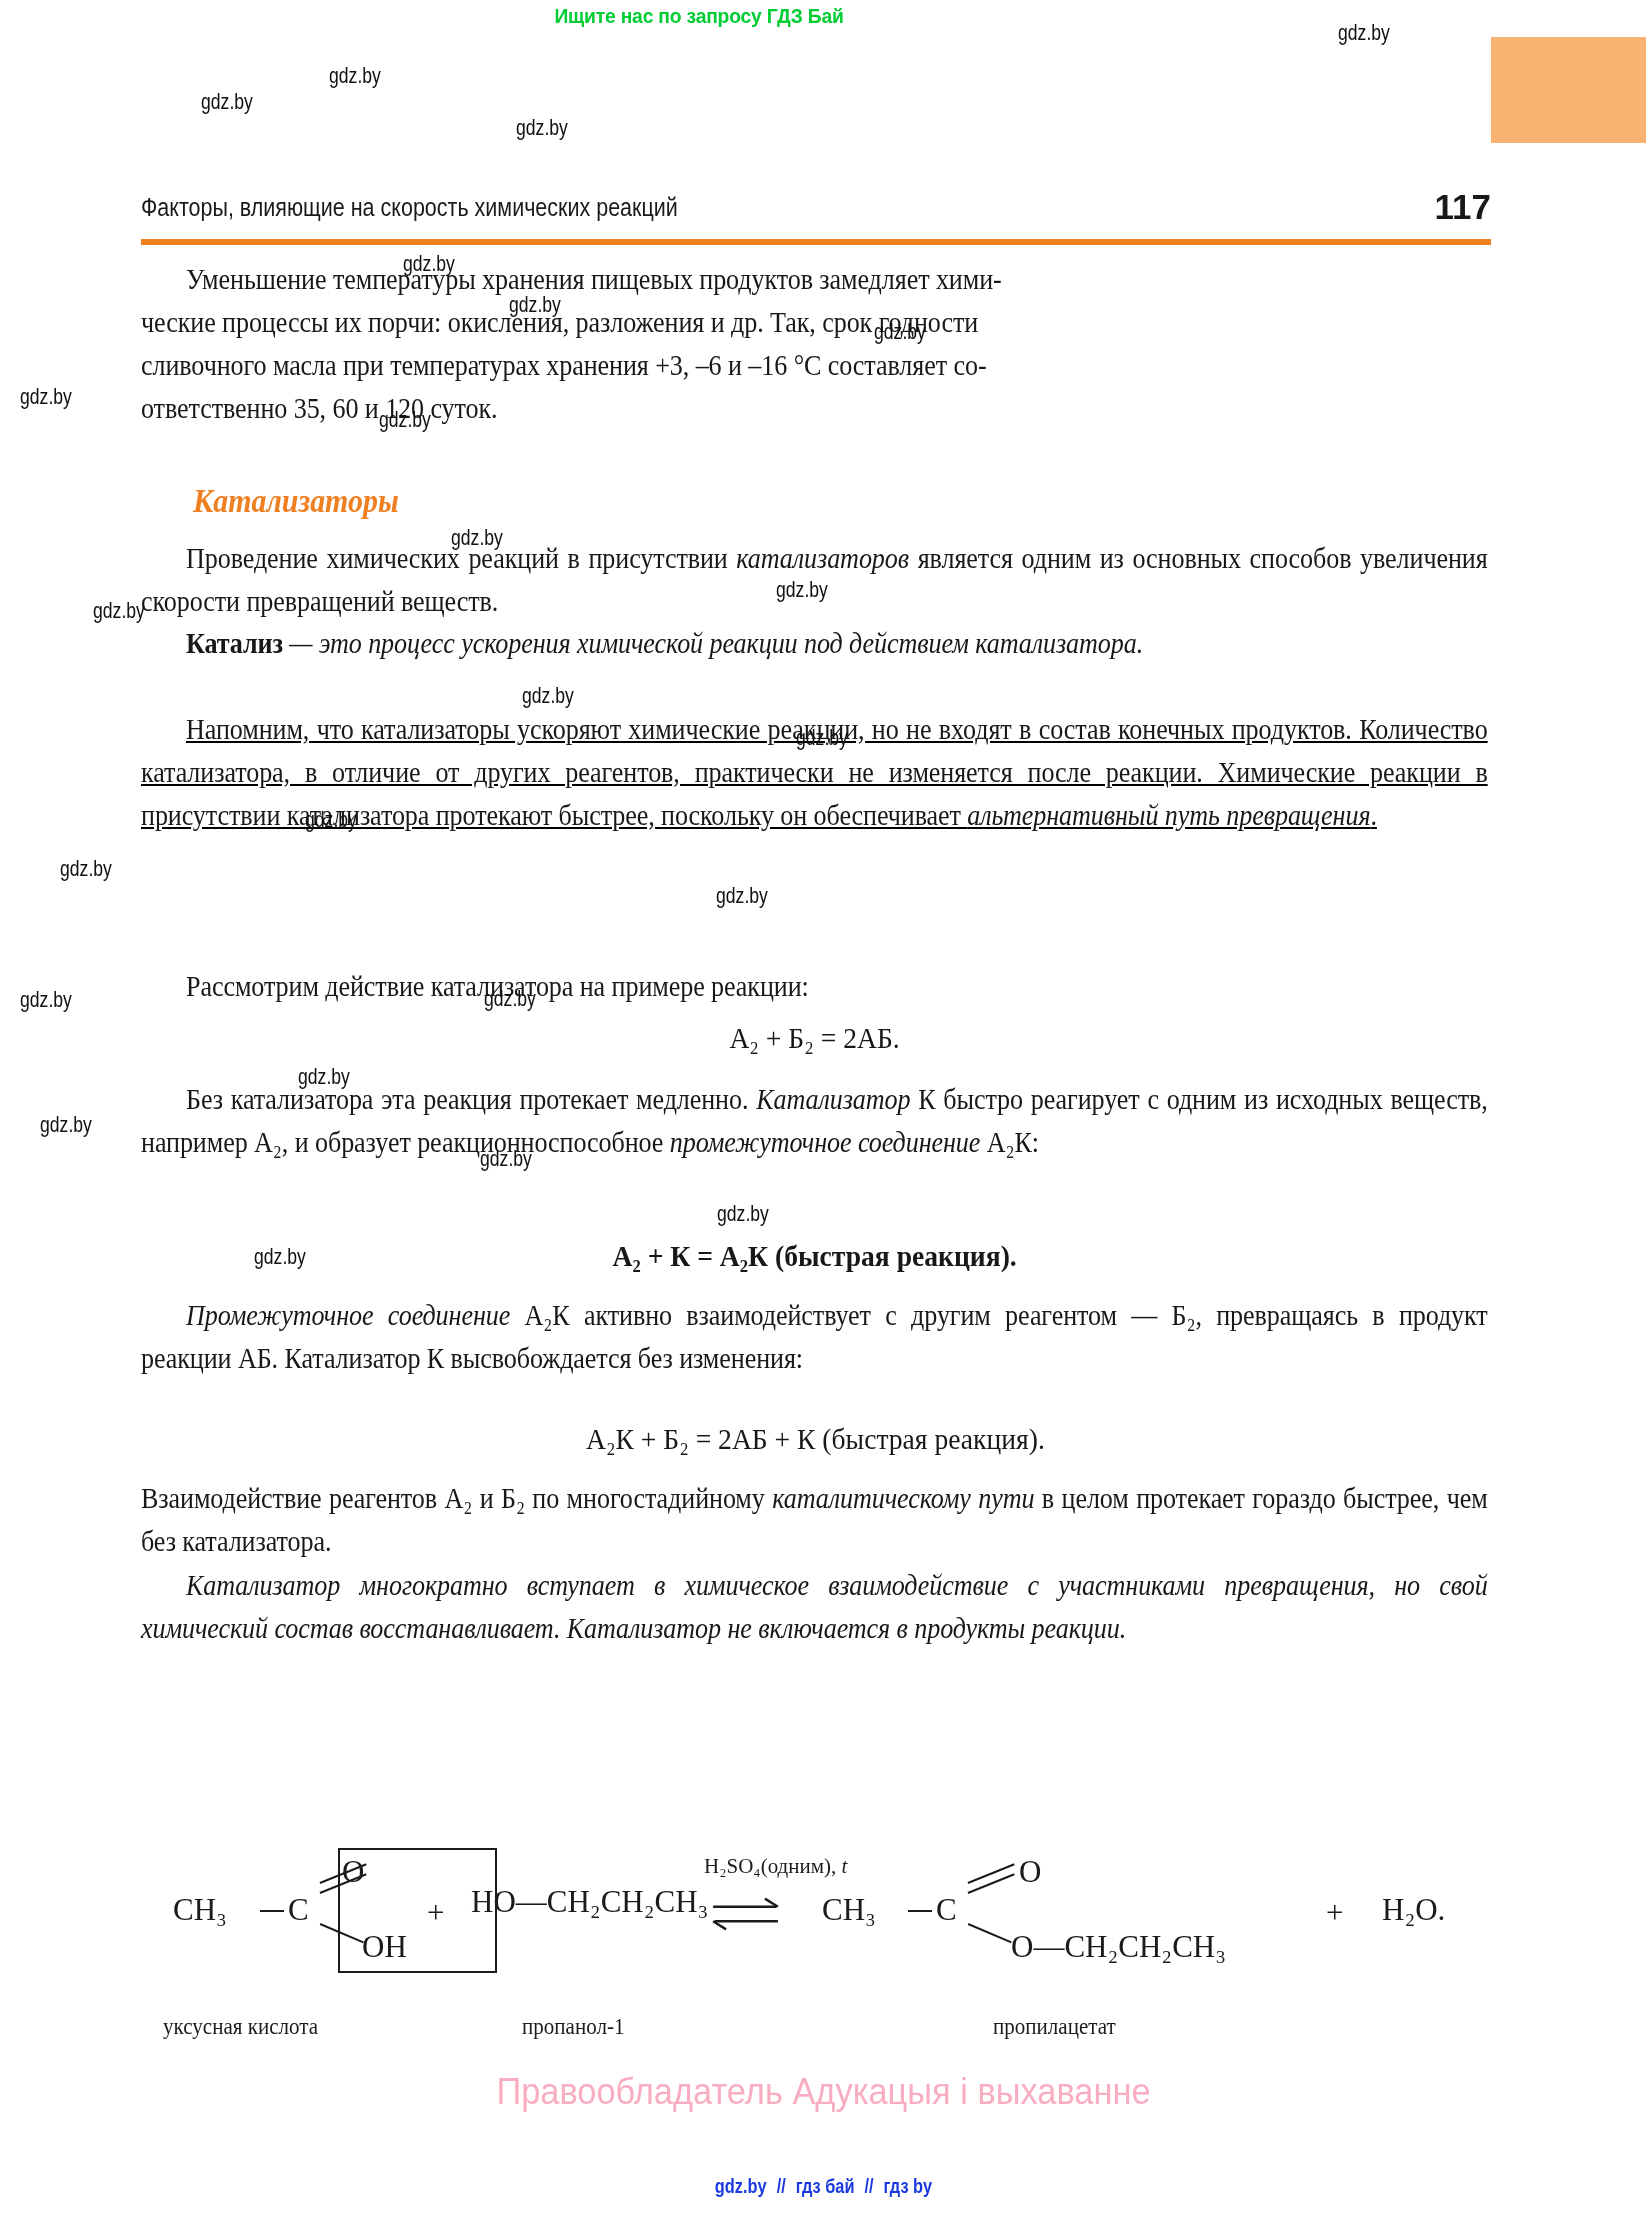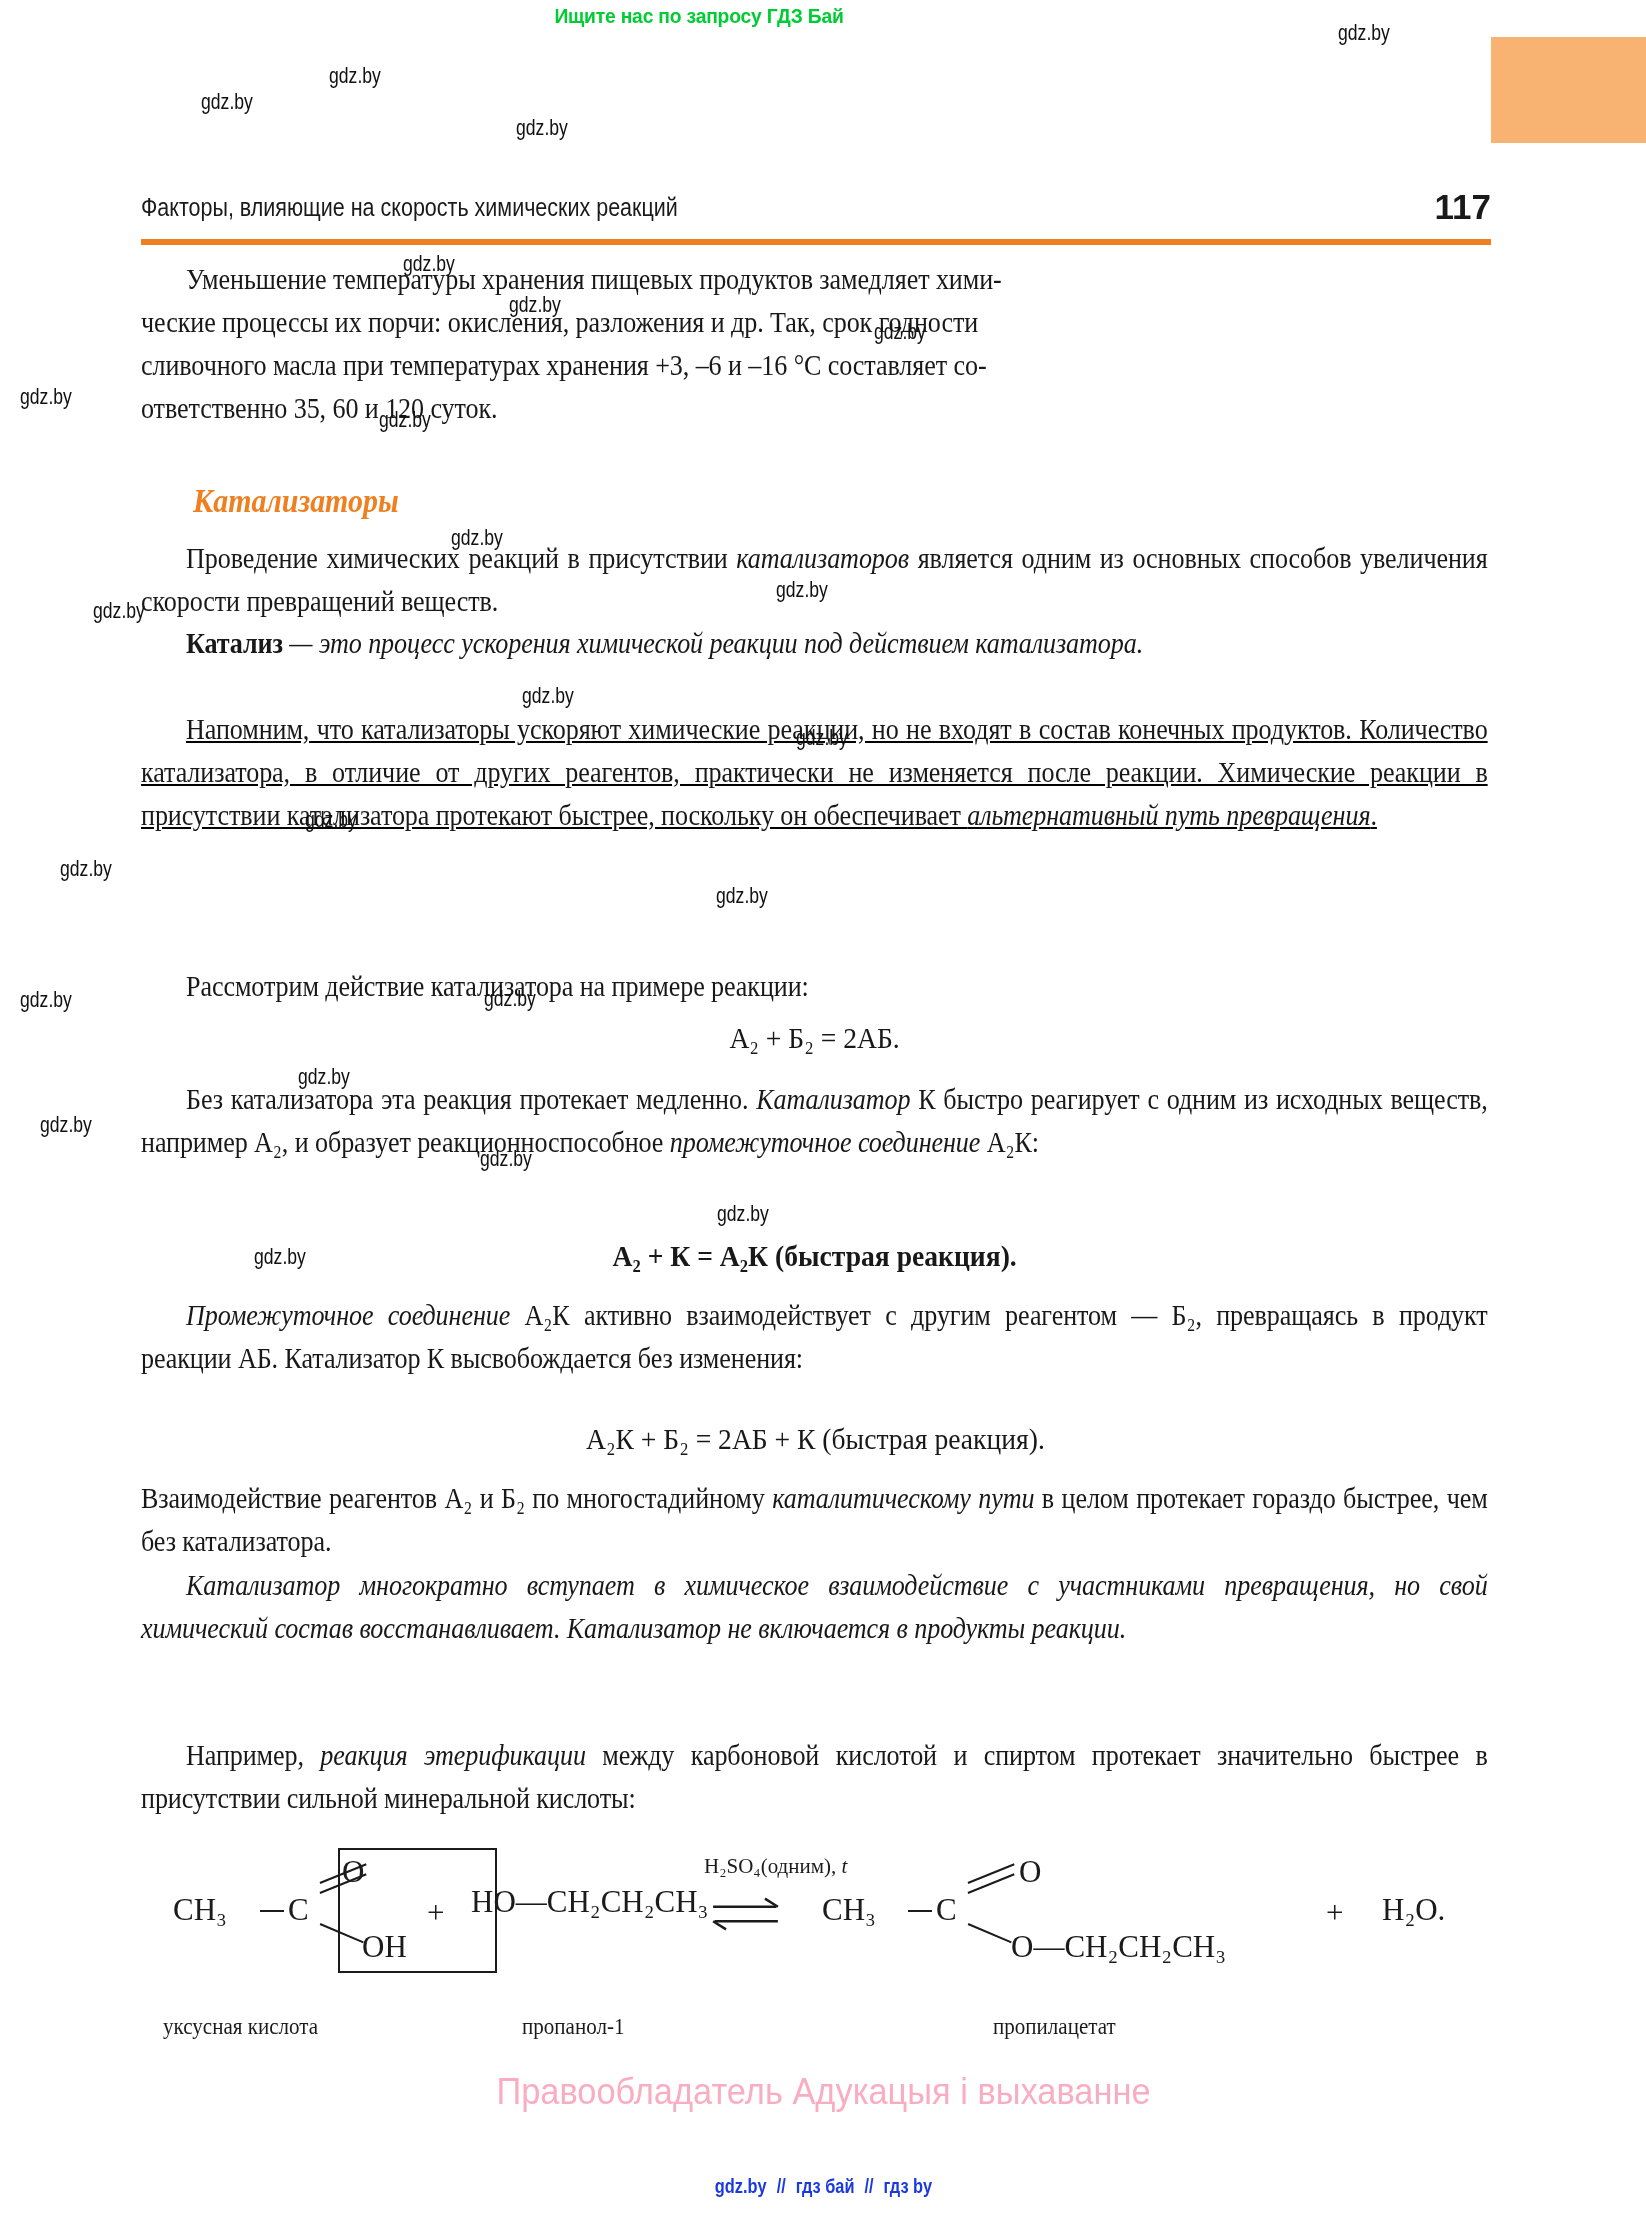--- a/index.html
+++ b/index.html
@@ -279,25 +279,20 @@
       <span>Взаимодействие реагентов А₂ и Б₂ по многостадийному </span><span class="i">каталитическому пути</span><span> в целом протекает гораздо быстрее, чем без катализатора.</span>
     </p>
   </div>
 
   <div class="col" style="top:1564px;">
     <p class="body ind i">
       <span>Катализатор многократно вступает в химическое взаимодействие с участниками превращения, но свой химический состав восстанавливает. Катализатор не включается в продукты реакции.</span>
     </p>
   </div>
 
-  <div class="col" style="top:1734px;">
-    <p class="body ind">
-      <span>Например, </span><span class="i">реакция этерификации</span><span> между карбоновой кислотой и спиртом протекает значительно быстрее в присутствии сильной минеральной кислоты:</span>
-    </p>
-  </div>
 
   <div class="scheme">
 
     <div class="atom" style="left:32px; top:50px;">CH₃</div>
     <div class="bond" style="left:119px; top:68px; width:24px; height:2.4px;"></div>
     <div class="atom" style="left:147px; top:50px;">C</div>
 
     <div class="bond" style="left:179px; top:40px; width:50px; height:2.4px; transform:rotate(-22deg); transform-origin:left center;"></div>
     <div class="bond" style="left:179px; top:50px; width:50px; height:2.4px; transform:rotate(-22deg); transform-origin:left center;"></div>
 

